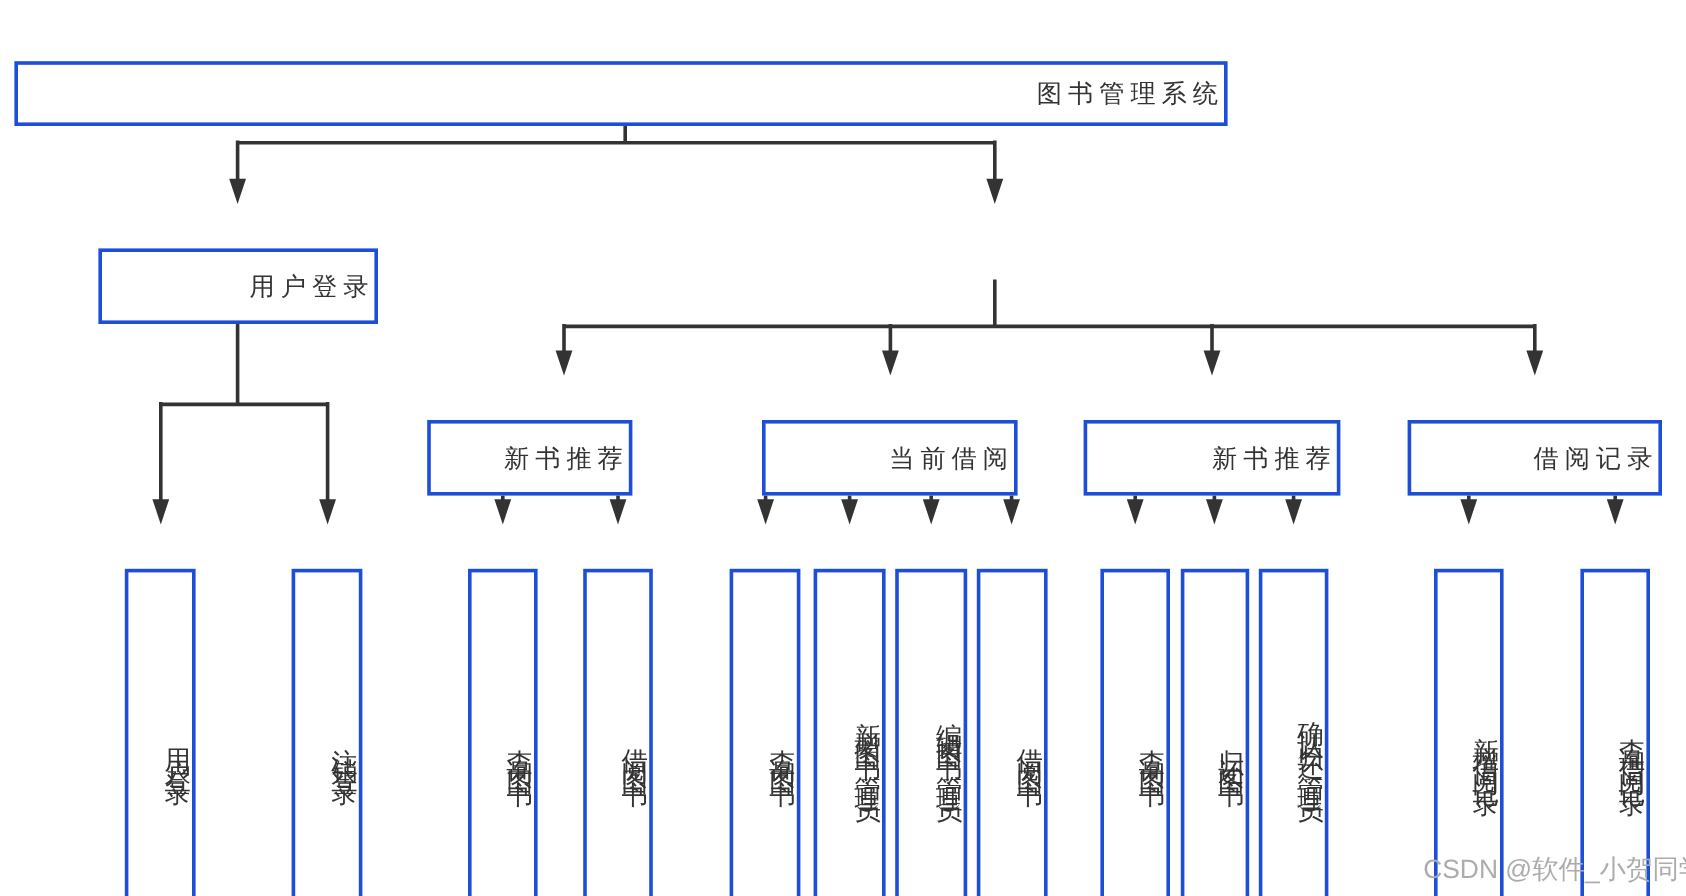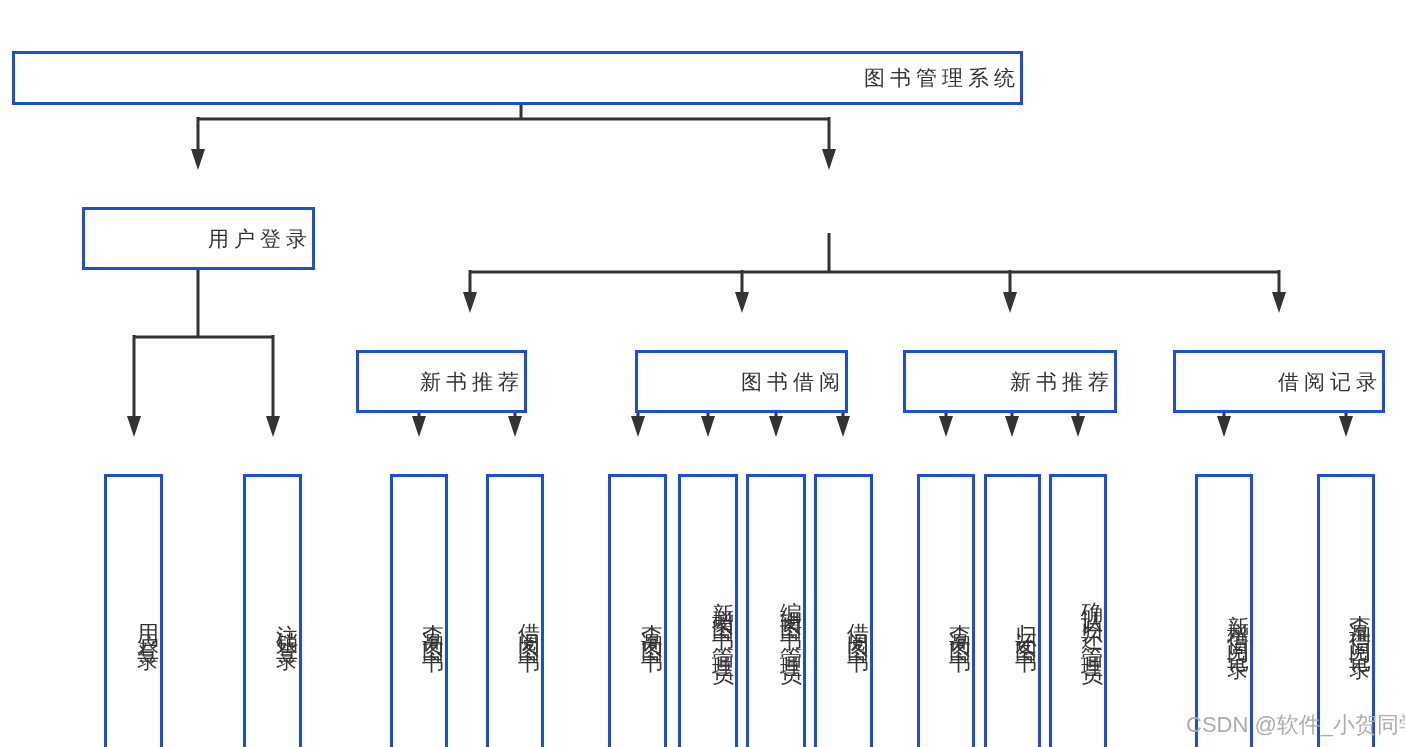--- a/index.html
+++ b/index.html
@@ -115,21 +115,21 @@
   </div>
 
   <div class="node" style="left:82px;top:170px;width:233px;height:63px">
     <span class="hlabel">用户登录</span>
   </div>
 
   <div class="node" style="left:356px;top:313px;width:171px;height:63px">
     <span class="hlabel">新书推荐</span>
   </div>
   <div class="node" style="left:635px;top:313px;width:213px;height:63px">
-    <span class="hlabel">图书借阅</span>
+    <span class="hlabel">当前借阅</span>
   </div>
   <div class="node" style="left:903px;top:313px;width:214px;height:63px">
     <span class="hlabel">新书推荐</span>
   </div>
   <div class="node" style="left:1173px;top:313px;width:212px;height:63px">
     <span class="hlabel">借阅记录</span>
   </div>
 
   <div class="node" style="left:104px;top:437px;width:59px;height:300px">
     <span class="vlabel">用户登录</span>

